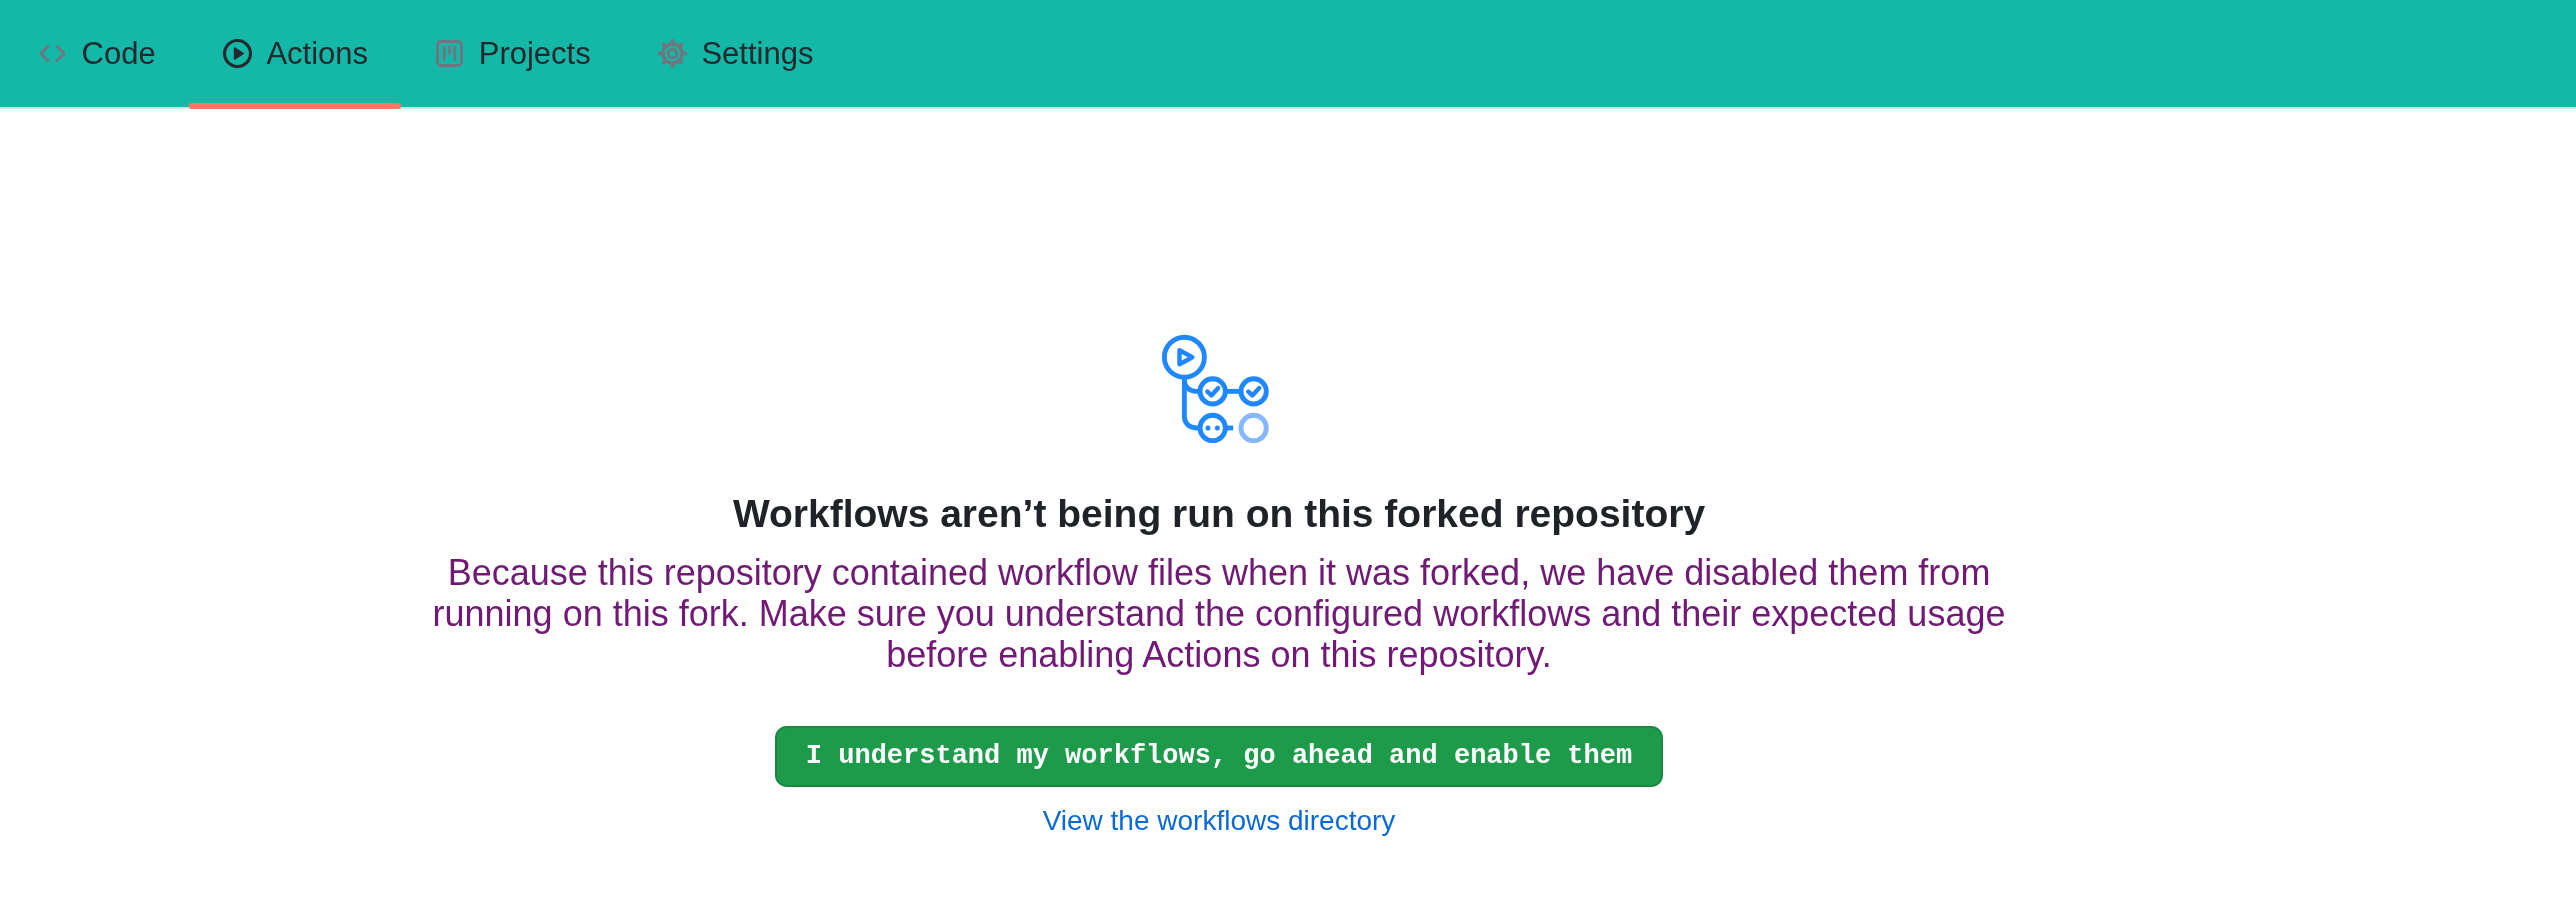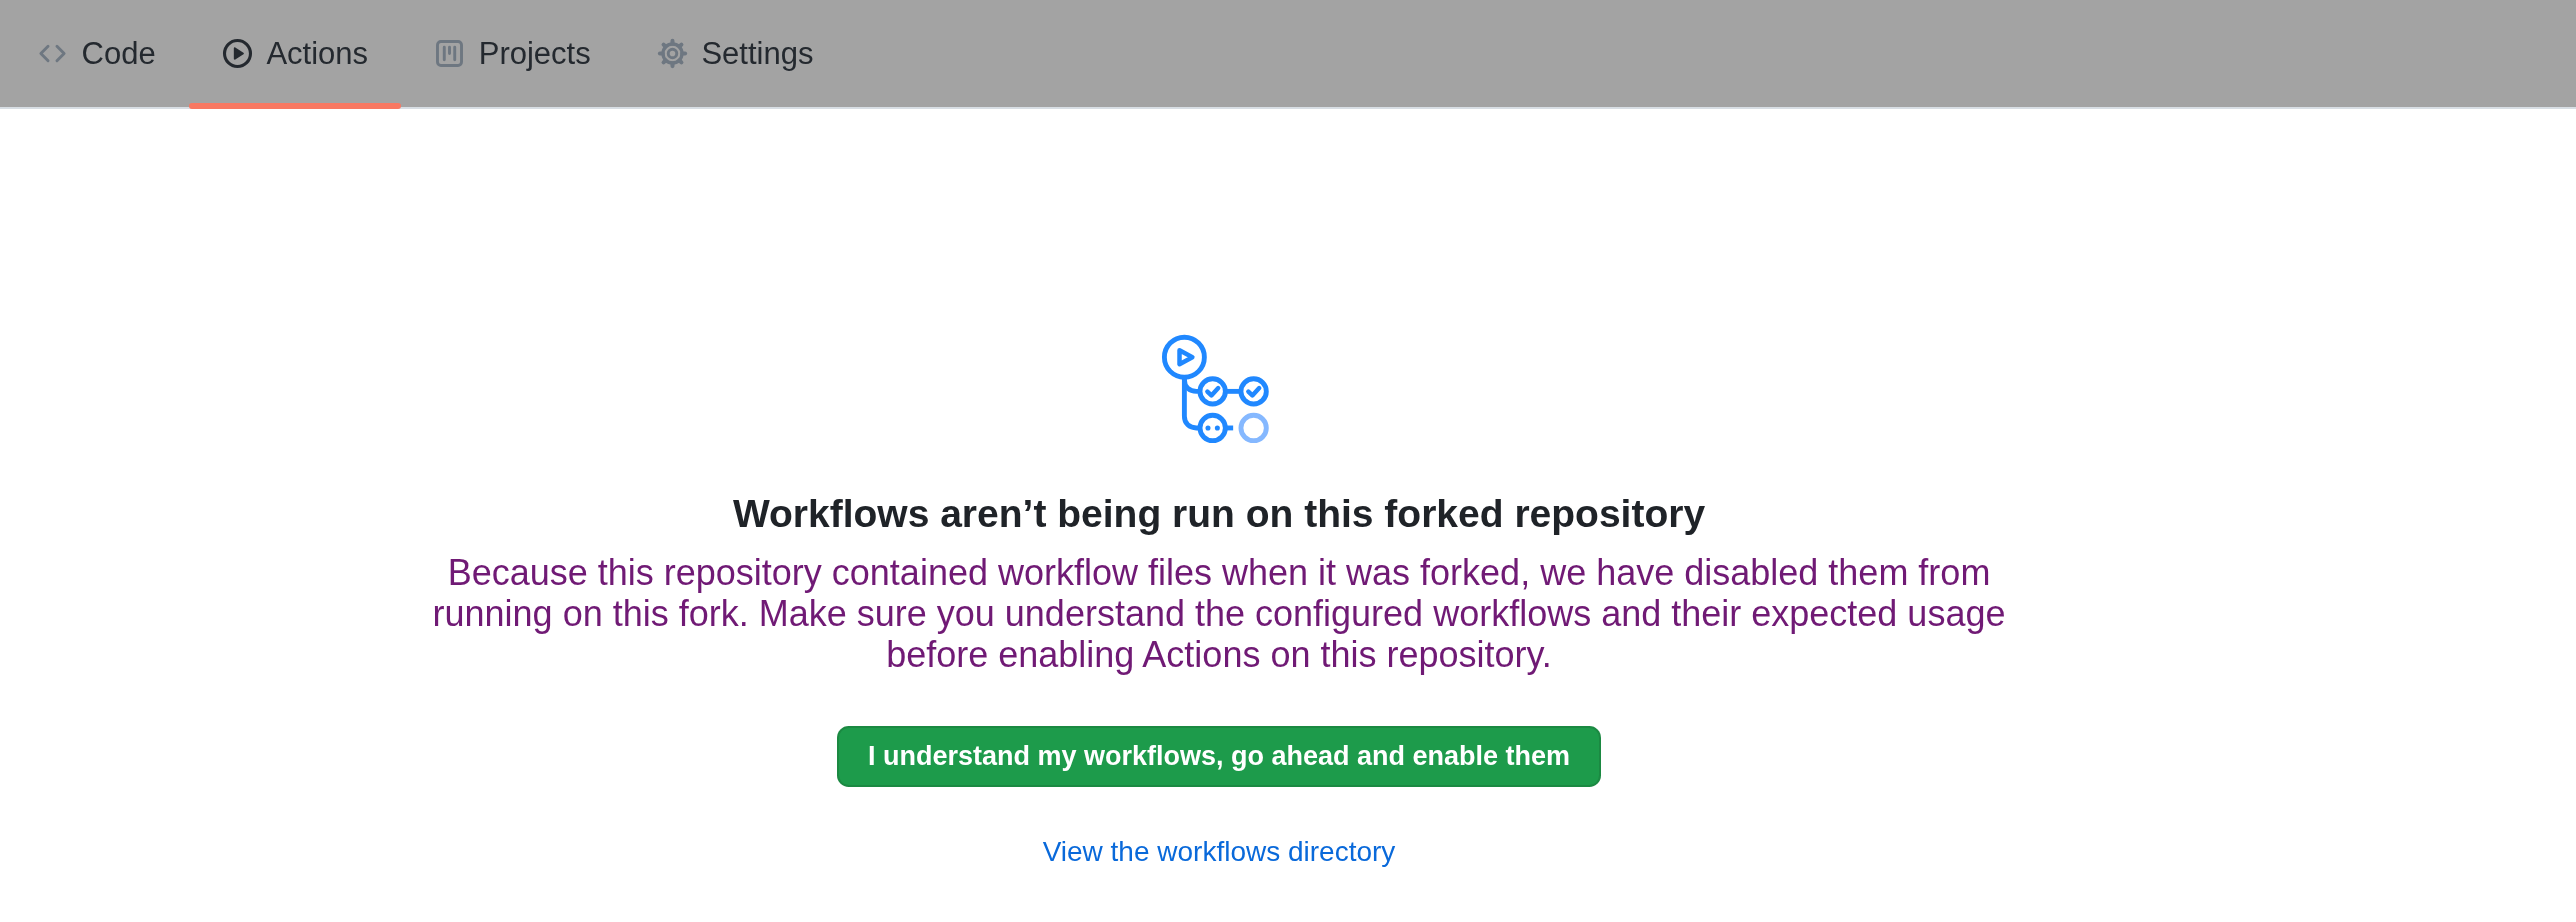--- a/index.html
+++ b/index.html
@@ -3,21 +3,21 @@
 <meta charset="utf-8">
 <style>
   html,body{margin:0;padding:0;}
   body{
     width:2576px;height:923px;overflow:hidden;background:#ffffff;
     font-family:"Liberation Sans","DejaVu Sans",sans-serif;
     -webkit-font-smoothing:antialiased;
   }
   
   .tabbar{
-    height:107px;background:#a3a3a3;border-bottom:2px solid #d8dee4;
+    height:107px;background:#14b8a6;border-bottom:2px solid #d8dee4;
     display:flex;align-items:stretch;padding:0 0 0 3.9px;box-sizing:content-box;
   }
   .tab{
     position:relative;display:flex;align-items:center;gap:13.7px;
     padding:0 33px;font-size:31px;color:#24292f;cursor:pointer;white-space:nowrap;
   }
   .tab .ticon{width:31px;height:31px;color:#6e7781;flex:none;display:block;}
   .tab.active{font-weight:400;}
   .tab.active .ticon{color:#24292f;}
   .tab.active::after{
@@ -31,23 +31,23 @@
     margin:39px 0 0 0;font-size:39px;line-height:49px;font-weight:700;color:#1f2328;
   }
   .es-desc{
     margin:13.7px auto 0 auto;max-width:1603px;font-size:36px;line-height:41px;color:#701a75;
   }
   .es-btn-row{margin-top:51px;}
   .es-btn{
     display:inline-block;height:61px;line-height:57px;padding:0 29px;
     background:#1d9b4b;color:#ffffff;font-size:27px;font-weight:700;
     border:2px solid rgba(22,82,38,0.25);border-radius:11.7px;cursor:pointer;
-    font-family:Liberation Sans, sans-serif;box-sizing:border-box;
+    font-family:Liberation Mono, monospace;box-sizing:border-box;
   }
-  .es-link-row{margin-top:49px;}
+  .es-link-row{margin-top:18px;}
   .es-link{font-size:28px;color:#0969da;text-decoration:none;cursor:pointer;}
 </style>
 </head>
 <body>
 
 <nav class="tabbar">
 
   <div class="tab">
     <svg class="ticon" viewBox="0 0 16 16">
       <path d="M5.7 4.3 2 8l3.7 3.7 M10.3 4.3 14 8l-3.7 3.7" fill="none" stroke="currentColor" stroke-width="1.5" stroke-linecap="round" stroke-linejoin="round"></path>

